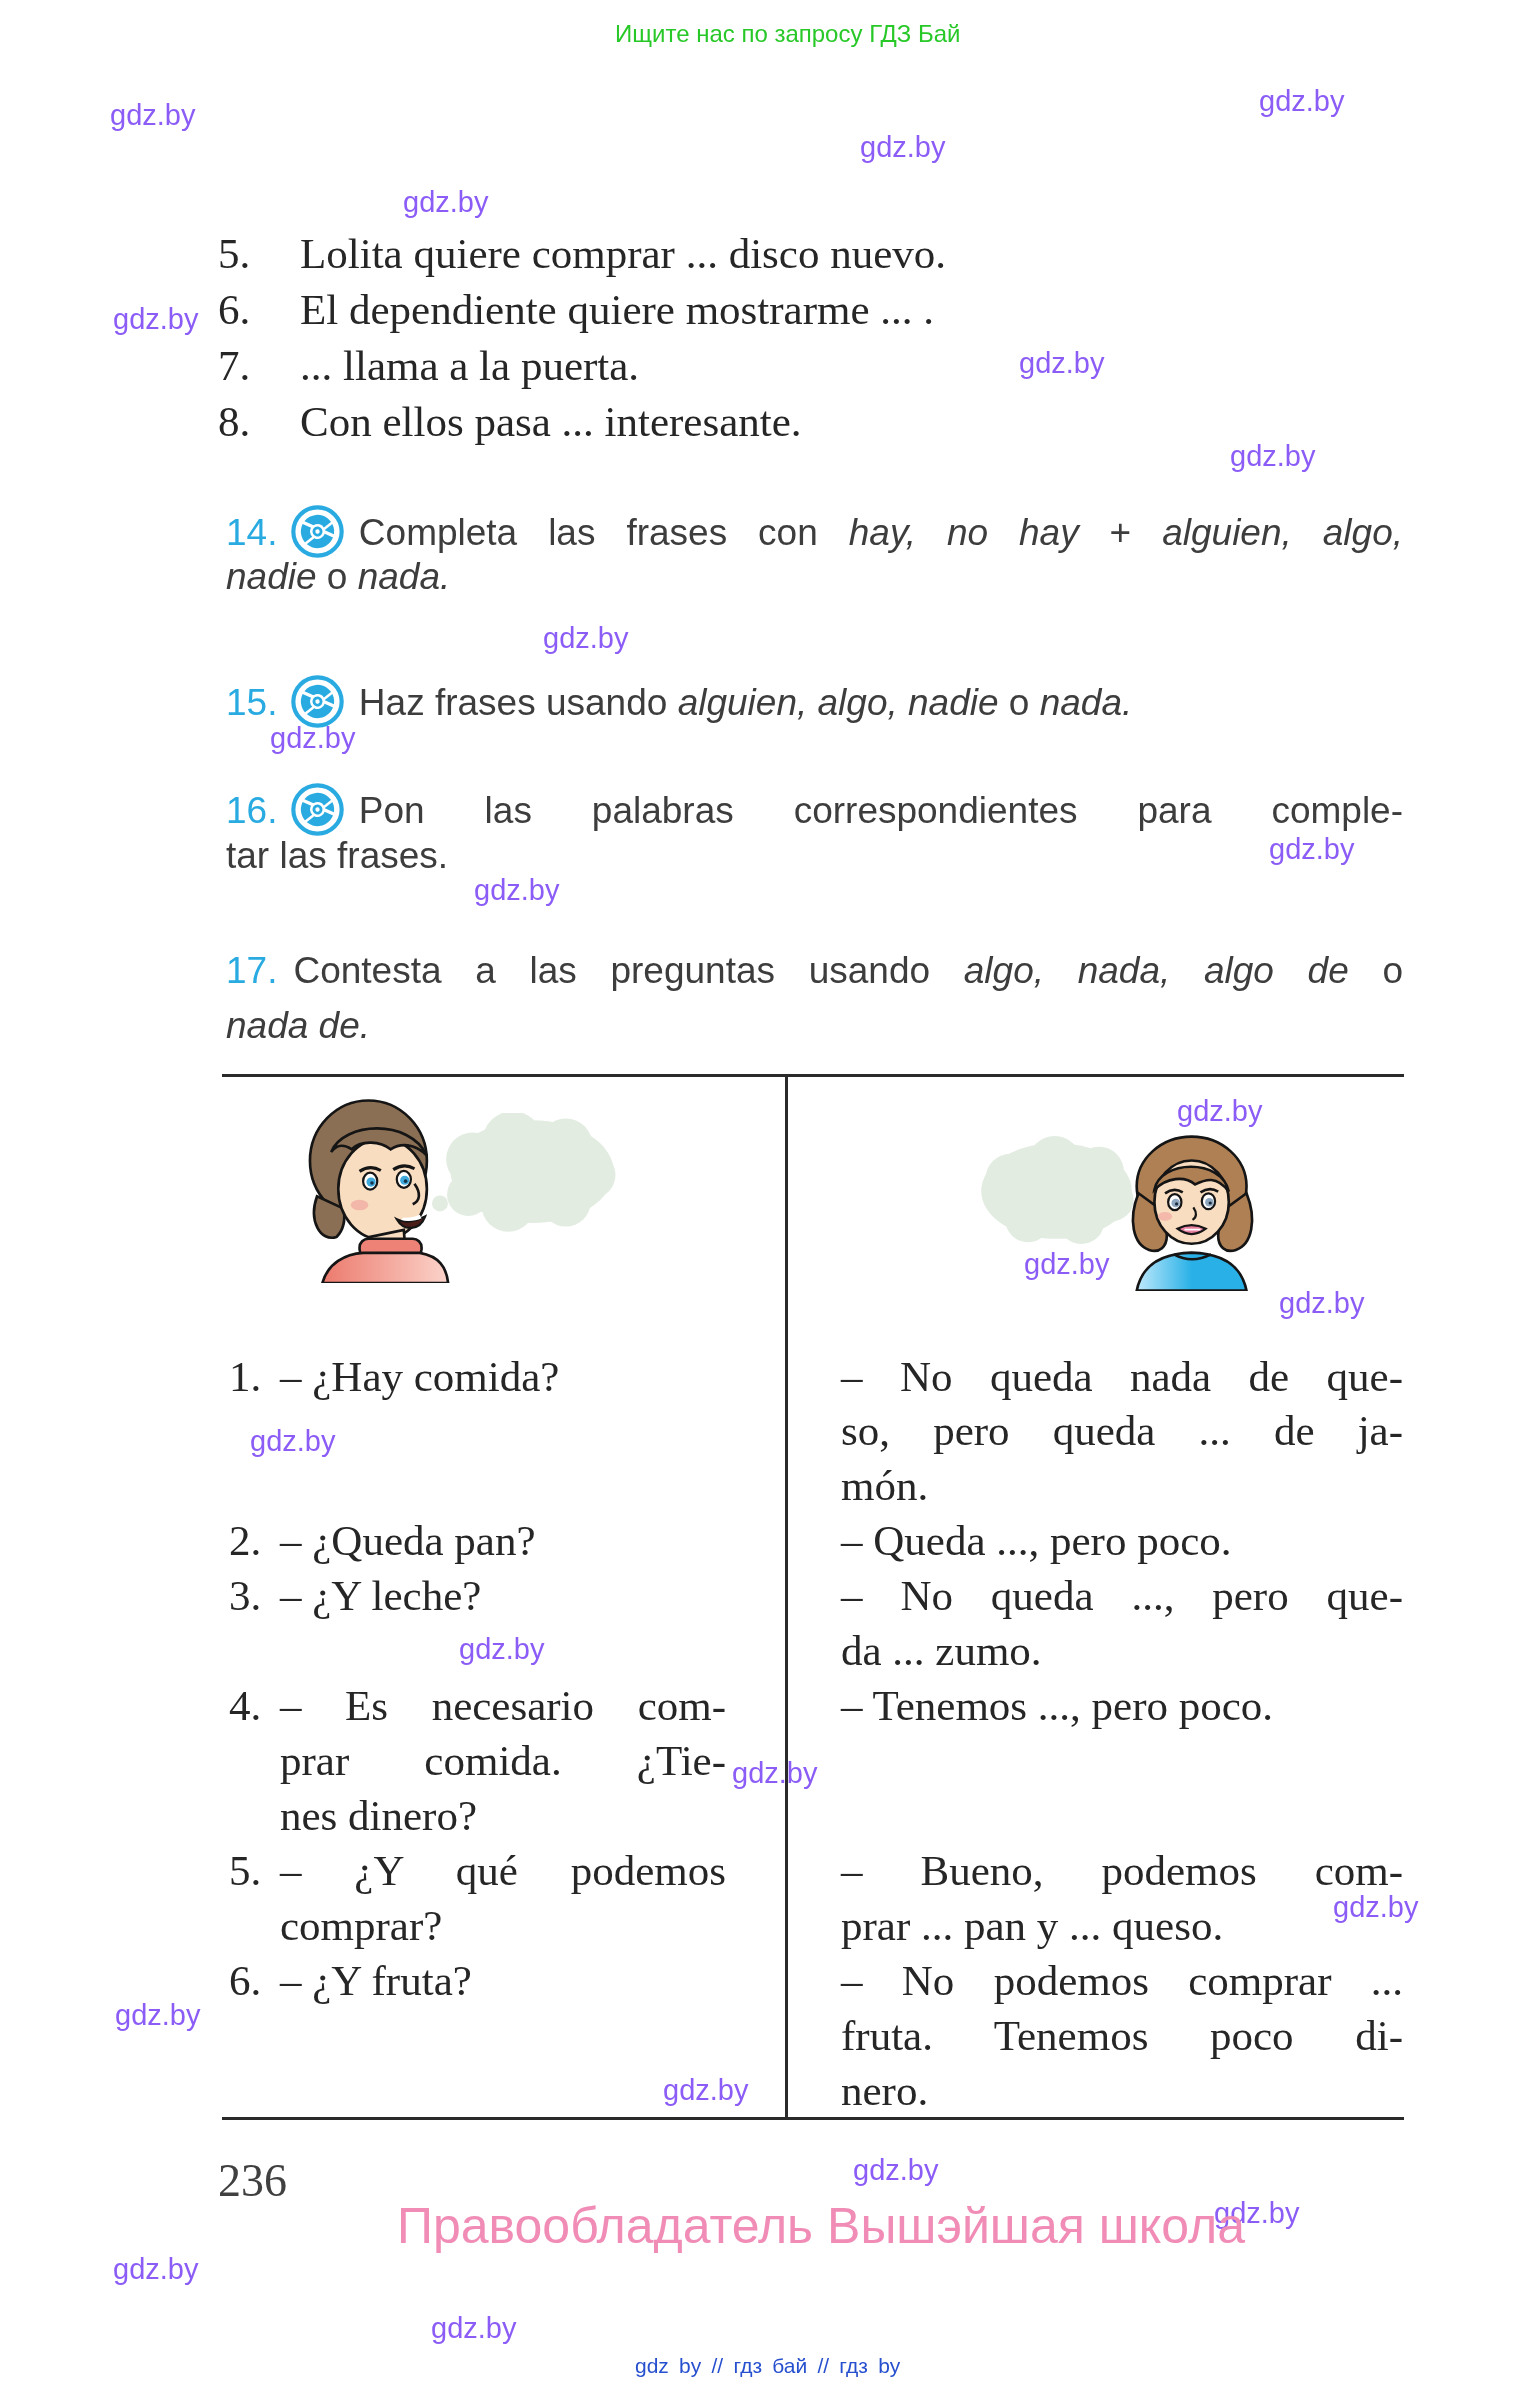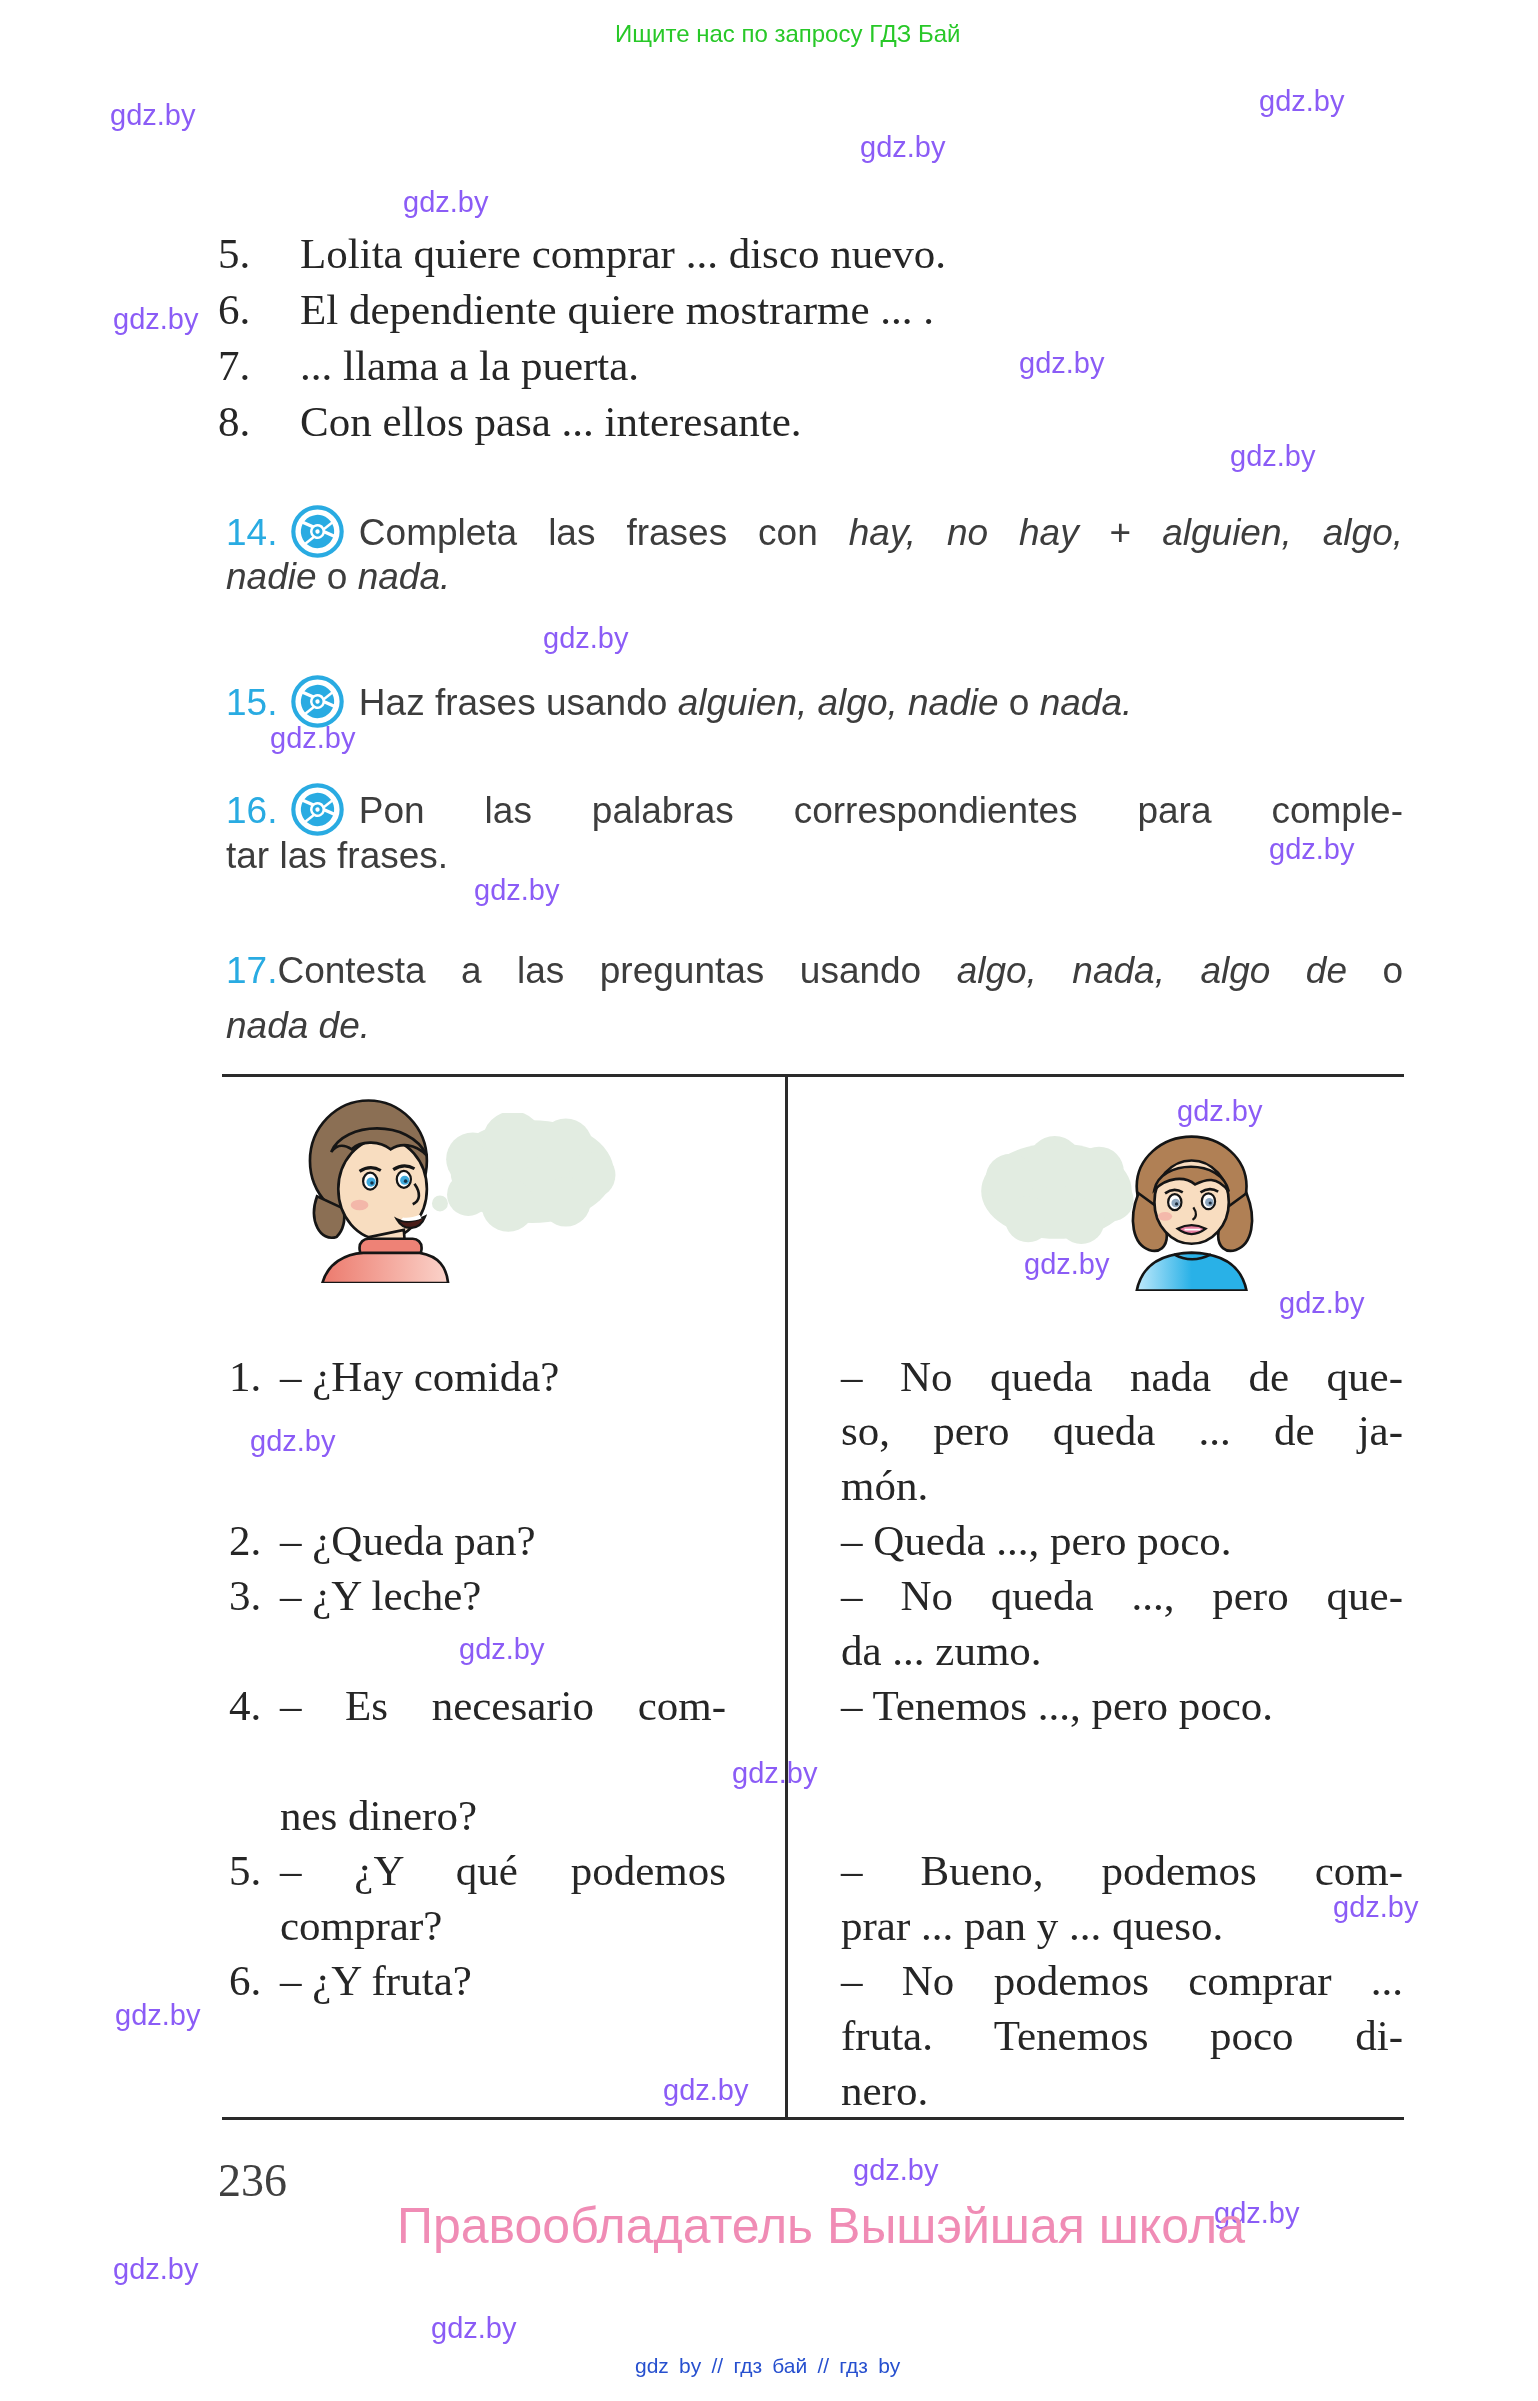--- a/index.html
+++ b/index.html
@@ -10,21 +10,21 @@
   .wm{position:absolute;font-family:"Liberation Sans",sans-serif;font-size:29px;color:#8b5cf6;
       white-space:nowrap;}
   
   .ex-row{position:absolute;left:218px;font-size:43px;line-height:1;white-space:nowrap;}
   .ex-num{display:inline-block;width:82px;}
   
   .task-line{position:absolute;left:226px;width:1177px;font-family:"Liberation Sans",sans-serif;
              font-weight:normal;font-size:37px;line-height:1;color:#3d3d3d;}
   .task-line.just{text-align:justify;text-align-last:justify;}
   .tnum{color:#29abe2;margin-right:12.4px;}
-  .tnum.nogap{margin-right:0;}
+  .tnum.nogap{margin-right:16px;}
   .cd{display:inline-block;width:55px;height:55px;vertical-align:-14px;margin-right:14px;}
   .it{font-style:italic;}
   
   .hrule{position:absolute;left:222px;width:1182px;height:2.7px;background:#2a2a2a;}
   .vrule{position:absolute;left:785px;top:1074px;width:2.7px;height:1045px;background:#2a2a2a;}
   
   .ql{position:absolute;left:229px;width:496px;font-size:43px;line-height:1;white-space:nowrap;}
   .qnum{display:inline-block;width:51px;}
   .qtxt{display:inline-block;width:446px;white-space:normal;}
   .qtxt.just{text-align:justify;text-align-last:justify;}
@@ -199,20 +199,21 @@
     <path d="M66,110 Q82,102 98,110 Q82,122 66,110 Z" fill="#e87fa0" stroke="#151515" stroke-width="2.5"></path>
     <path d="M74,111 L92,111" stroke="#fff" stroke-width="2"></path>
     <path d="M20,180 C26,150 48,138 82,137 C116,138 138,150 144,180 Z" fill="url(#sh)" stroke="#151515" stroke-width="3"></path>
     <path d="M62,139 Q82,150 104,139" fill="none" stroke="#151515" stroke-width="3"></path>
   </svg>
 
   <div class="ql" style="top:1355px"><span class="qnum">1.</span><span class="qtxt">– ¿Hay comida?</span></div>
   <div class="ql" style="top:1519px"><span class="qnum">2.</span><span class="qtxt">– ¿Queda pan?</span></div>
   <div class="ql" style="top:1574px"><span class="qnum">3.</span><span class="qtxt">– ¿Y leche?</span></div>
   <div class="ql" style="top:1684px"><span class="qnum">4.</span><span class="qtxt just">– Es necesario com-</span></div>
+  <div class="ql" style="top:1739px"><span class="qtxt just ind">prar comida. ¿Tie-</span></div>
   <div class="ql" style="top:1794px"><span class="qtxt ind">nes dinero?</span></div>
   <div class="ql" style="top:1849px"><span class="qnum">5.</span><span class="qtxt just">– ¿Y qué podemos</span></div>
   <div class="ql" style="top:1904px"><span class="qtxt ind">comprar?</span></div>
   <div class="ql" style="top:1959px"><span class="qnum">6.</span><span class="qtxt">– ¿Y fruta?</span></div>
 
   <div class="rl just" style="top:1355px">– No queda nada de que-</div>
   <div class="rl just" style="top:1409px">so, pero queda ... de ja-</div>
   <div class="rl" style="top:1464px">món.</div>
   <div class="rl just" style="top:1574px">– No queda ..., pero que-</div>
   <div class="rl" style="top:1519px">– Queda ..., pero poco.</div>

